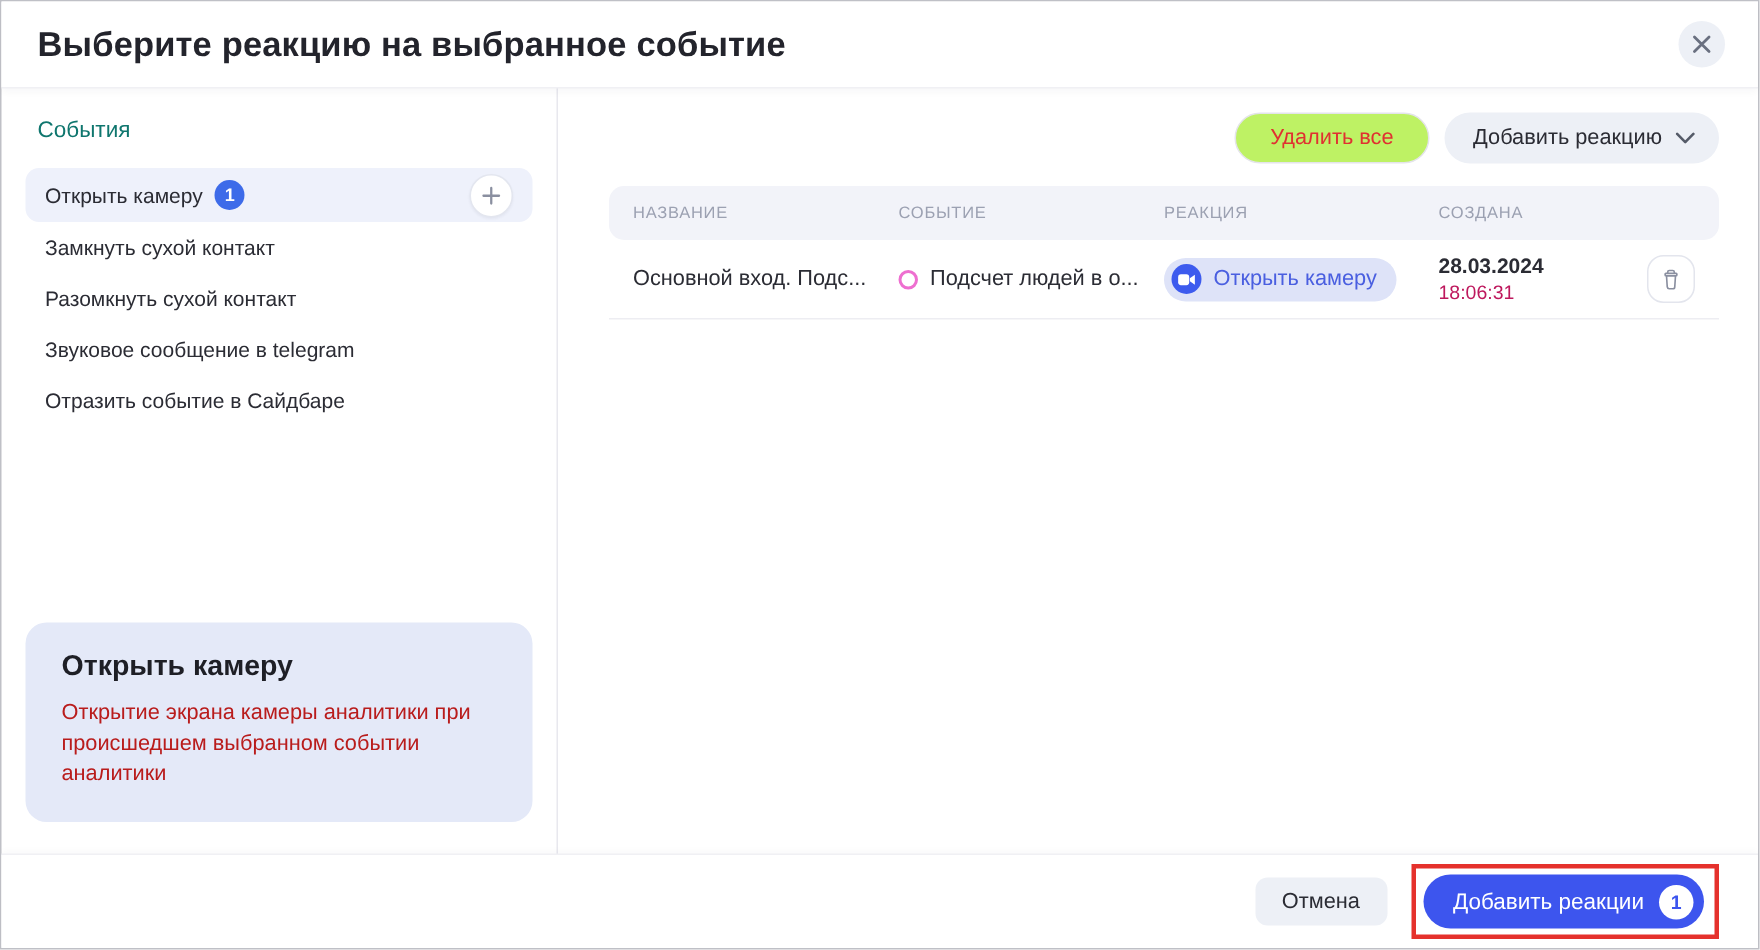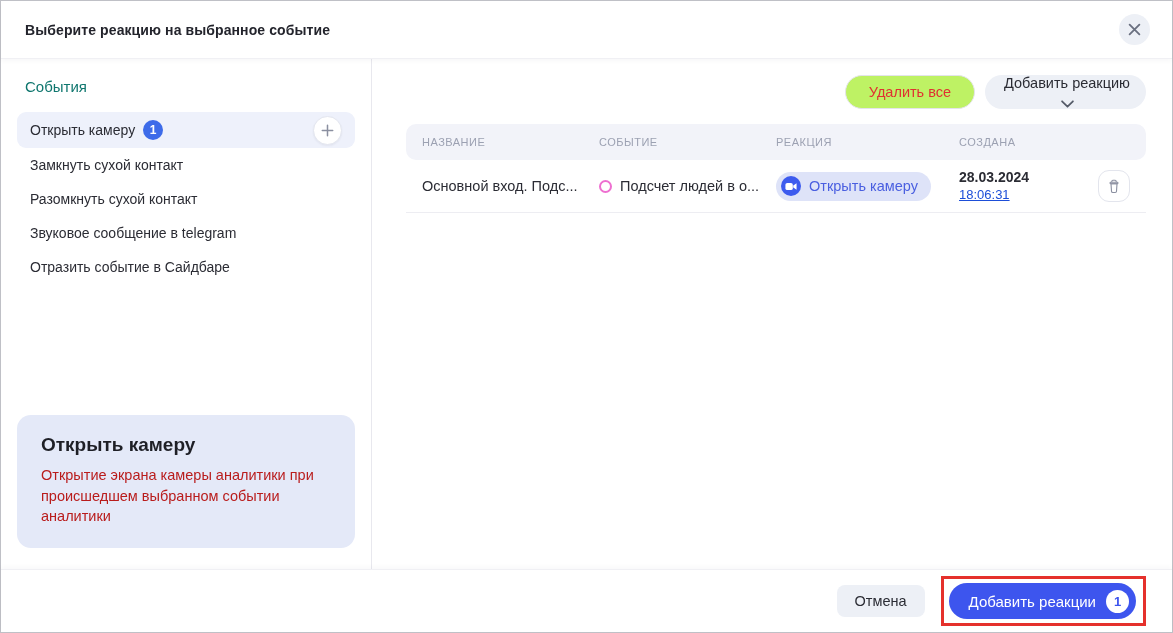--- a/index.html
+++ b/index.html
@@ -14,21 +14,21 @@
     border:1px solid #bfc0c6;box-sizing:border-box;
     display:flex;flex-direction:column;
   }
   
   .header{
     height:57px;flex:none;display:flex;align-items:center;
     padding:0 22px 0 24px;position:relative;
     box-shadow:0 1px 0 #f0f0f4, 0 3px 5px rgba(40,40,60,.035);
     z-index:3;background:#fff;
   }
-  .header-title{font-size:14px;font-weight:700;color:#23242c;letter-spacing:.1px;}
+  .header-title{font-size:23px;font-weight:700;color:#23242c;letter-spacing:.1px;}
   .close-btn{
     margin-left:auto;width:31px;height:31px;border-radius:50%;
     background:#edf0f6;border:none;cursor:pointer;
     display:flex;align-items:center;justify-content:center;padding:0;
   }
   
   .body{flex:1;display:flex;min-height:0;}
   .sidebar{
     width:371px;flex:none;box-sizing:border-box;
     border-right:1px solid #e8e8ee;
@@ -64,40 +64,40 @@
   .toolbar{display:flex;justify-content:flex-end;gap:10px;margin-bottom:15px;}
   .btn-delete-all{
     height:34px;padding:0 23px;border-radius:17px;background:#bef264;
     border:1px solid #e4e4ea;color:#e03131;font-size:14.5px;cursor:pointer;
     font-family:inherit;
     text-align:right;
   }
   .btn-add-dd{
     height:34px;padding:0 16px 0 19px;border-radius:17px;background:#edf0f6;
     border:none;color:#2b2c34;font-size:14.5px;cursor:pointer;
-    display:flex;align-items:center;gap:9px;font-family:inherit;flex-direction:column;
+    display:flex;align-items:center;gap:9px;font-family:inherit;
   }
   .grid{
     display:grid;grid-template-columns:177px 177px 183px 1fr 44px;
     align-items:center;padding:0 16px;
   }
   .table-header{height:36px;background:#f2f3f9;border-radius:10px;}
   .th{font-size:11px;letter-spacing:.5px;color:#9ca1b2;font-weight:500;}
   .table-row{height:52px;border-bottom:1px solid #ededf2;font-size:14.5px;color:#2b2c34;}
   .cell-event{display:flex;align-items:center;gap:8px;min-width:0;}
   .event-dot{width:9px;height:9px;border-radius:50%;border:2.5px solid #ee6fd0;flex:none;box-sizing:content-box;background:#fff;}
   .truncate{white-space:nowrap;overflow:hidden;}
   .reaction-badge{
     display:inline-flex;align-items:center;gap:8px;height:29px;
     padding:0 13px 0 5px;border-radius:15px;background:#dee3f8;color:#4a5fe0;
     font-size:14.5px;width:max-content;
   }
   .cam-circle{width:20px;height:20px;border-radius:50%;background:#3d5bee;display:flex;align-items:center;justify-content:center;flex:none;}
   .created-date{font-weight:700;font-size:14px;color:#2b2c34;line-height:1.3;}
-  .created-time{font-size:13px;color:#1d4ed8;line-height:1.3;text-decoration:underline;}
+  .created-time{font-size:13px;color:#be185d;line-height:1.3;}
   .trash-btn{
     width:32px;height:32px;border-radius:11px;border:1px solid #e3e5ed;background:#fff;
     display:flex;align-items:center;justify-content:center;cursor:pointer;padding:0;justify-self:end;
   }
   
   .footer{
     height:62px;flex:none;display:flex;align-items:center;justify-content:flex-end;
     padding:0 26px 0 0;gap:16px;background:#fff;position:relative;z-index:2;
     box-shadow:0 -1px 0 #f0f0f4, 0 -3px 5px rgba(40,40,60,.03);
   }

